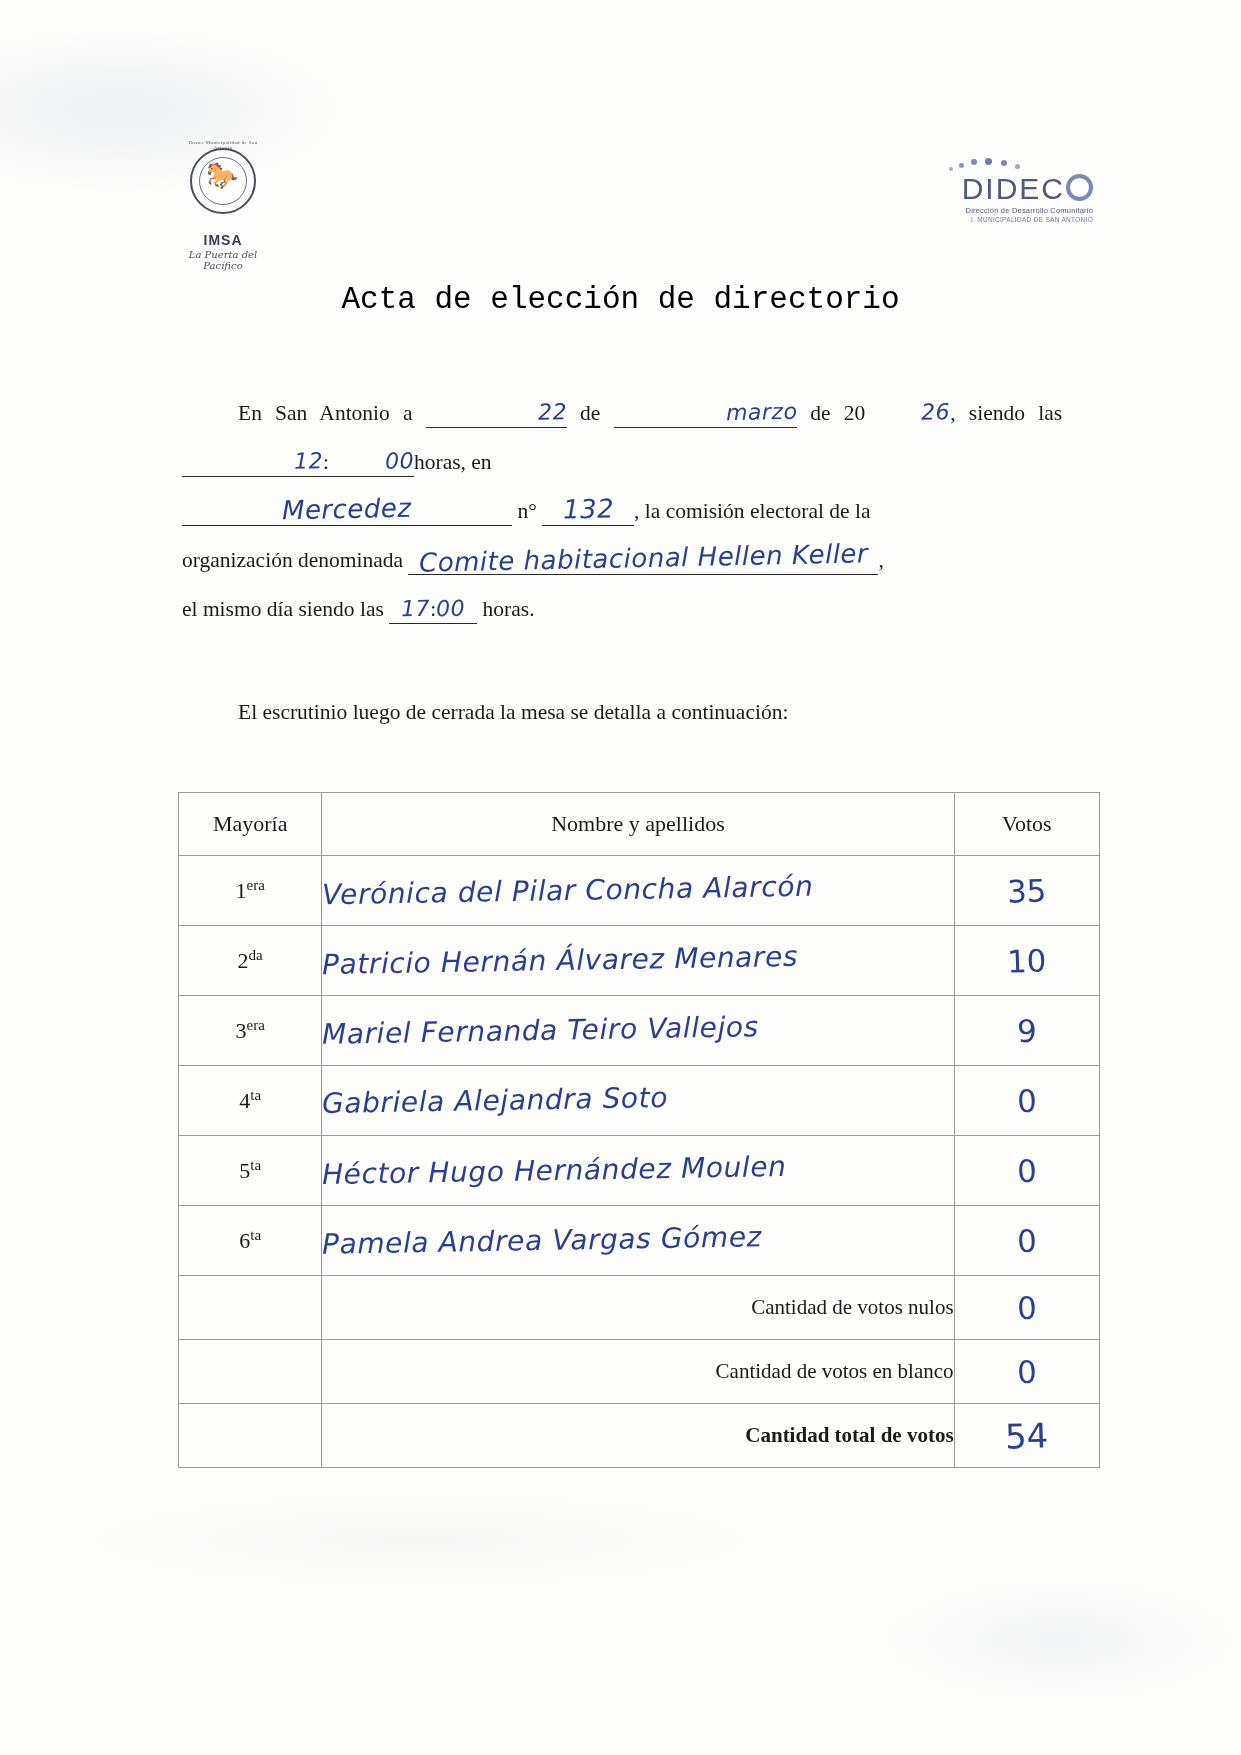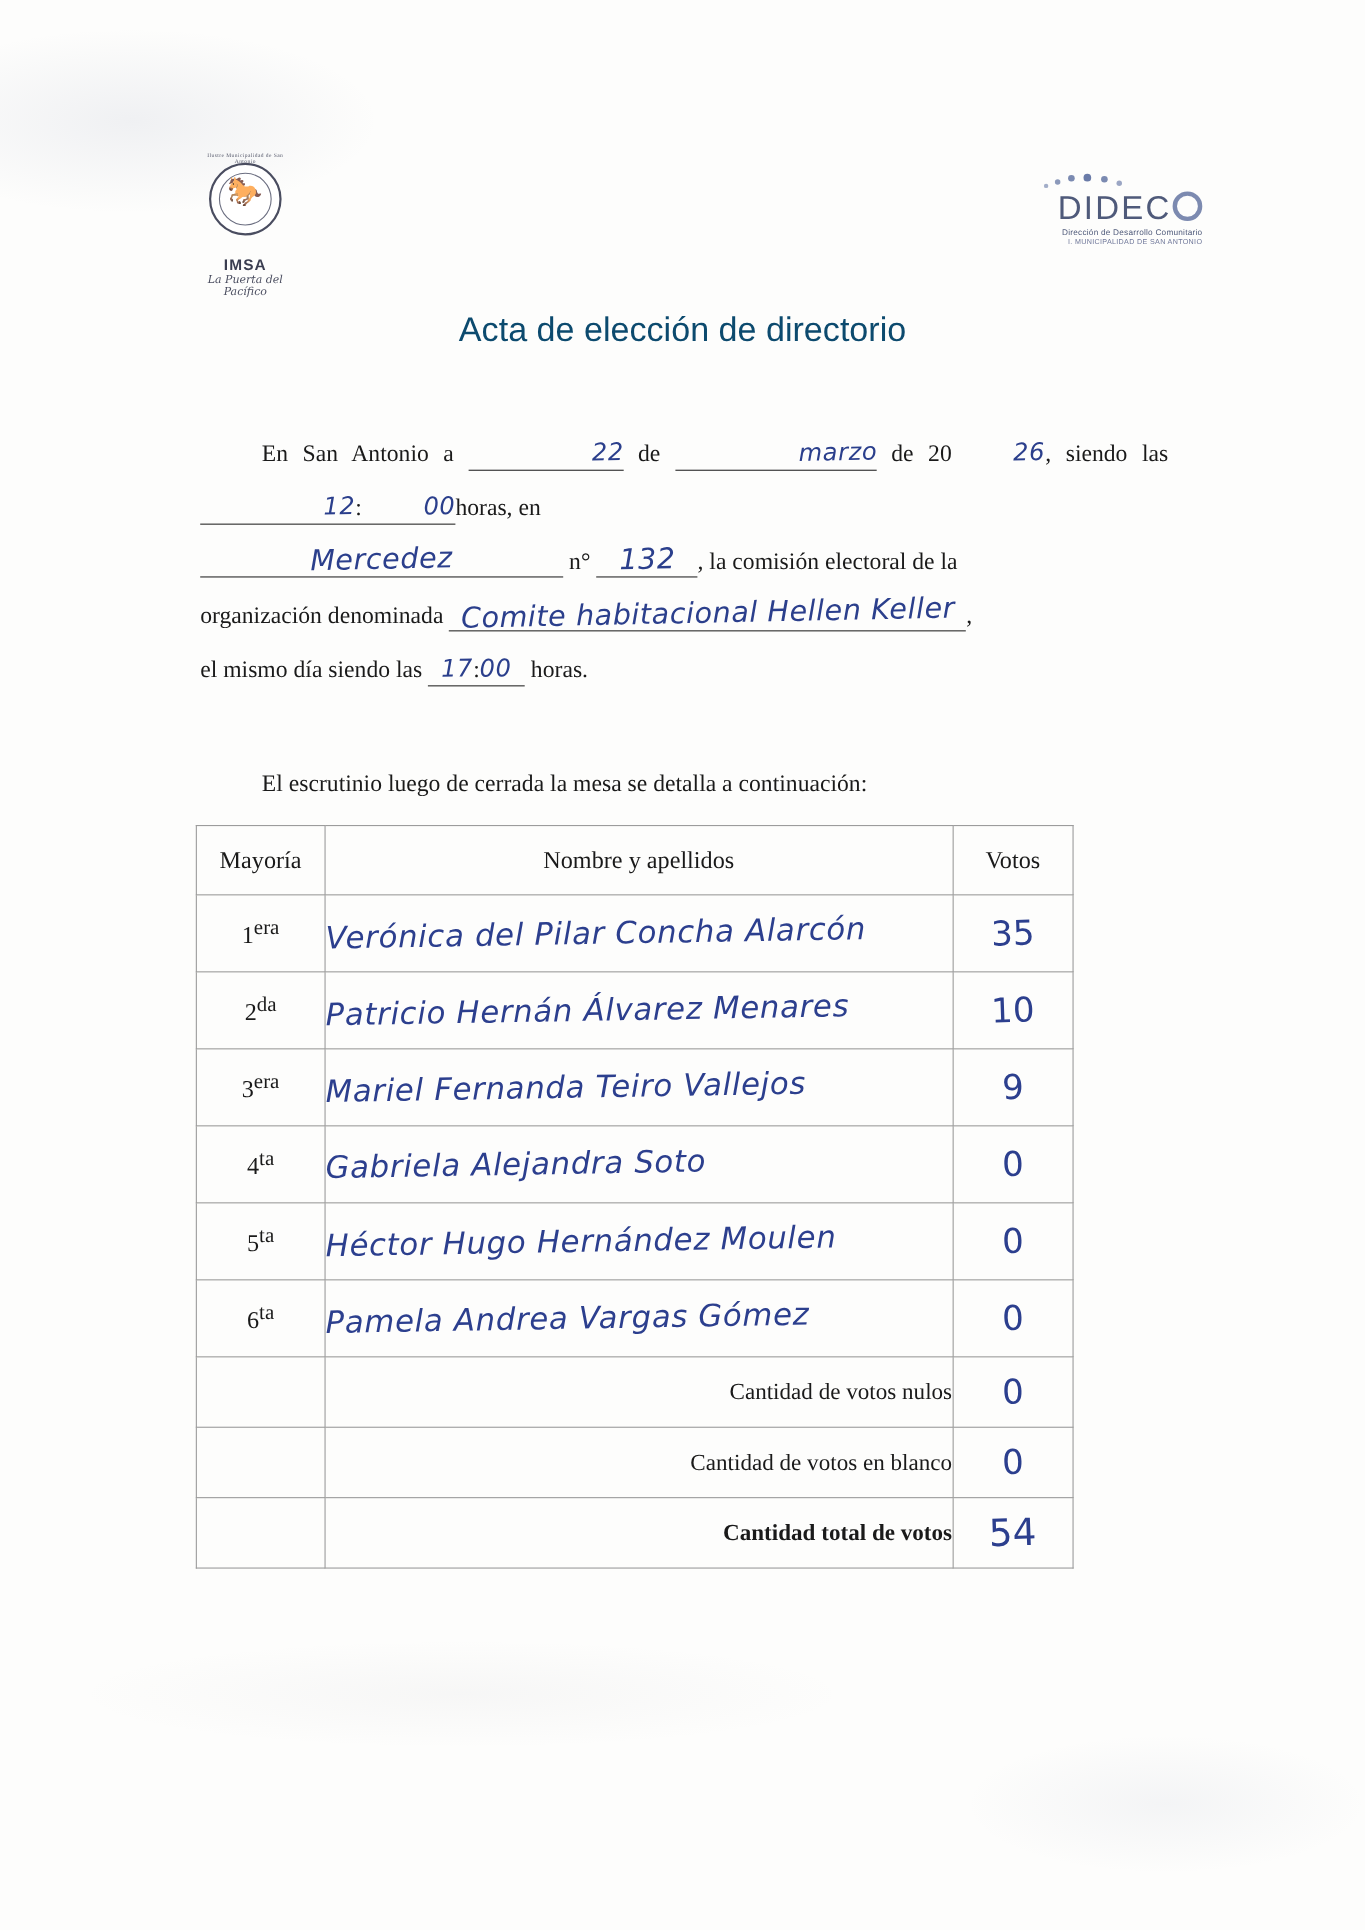--- a/index.html
+++ b/index.html
@@ -142,22 +142,22 @@
     margin-top: 1px;
   }
 
   
   .doc-title {
     position: absolute;
     left: 0; right: 0;
     top: 282px;
     text-align: center;
     font-size: 31px;
-    font-family: Liberation Sans, sans-serif;
-    color: #0c4a6e;
+    font-family: Liberation Mono, monospace;
+    color: #000000;
   }
 
   
   .body-block {
     position: absolute;
     left: 182px;
     top: 388px;
     width: 880px;
     font-size: 21.5px;
     line-height: 49px;
@@ -197,22 +197,22 @@
     top: 700px;
     width: 880px;
     font-size: 21.5px;
     text-indent: 56px;
   }
 
   
   table.votes {
     position: absolute;
     left: 178px;
-    top: 750px;
-    width: 798px;
+    top: 792px;
+    width: 922px;
     border-collapse: collapse;
     font-size: 20px;
   }
   table.votes td, table.votes th {
     border: 1px solid #9c9c9c;
     padding: 0;
     vertical-align: middle;
   }
   table.votes th {
     font-weight: normal;
@@ -221,21 +221,21 @@
   }
   .col-mayoria { width: 138px; text-align: center; }
   .col-nombre  { width: 612px; }
   .col-votos   { width: 140px; text-align: center; }
 
   tr.row td { height: 69px; }
   .ord {
     text-align: center;
     font-size: 22px;
   }
-  .ord sup { font-size: 19px; }
+  .ord sup { font-size: 15px; }
   .name-cell {
     padding-left: 24px;
     color: #2b3f8c;
   }
   .name-hw {
     font-family: "DejaVu Sans", sans-serif;
     font-style: italic;
     font-size: 28px;
     color: #2c3f8e;
     letter-spacing: .6px;

